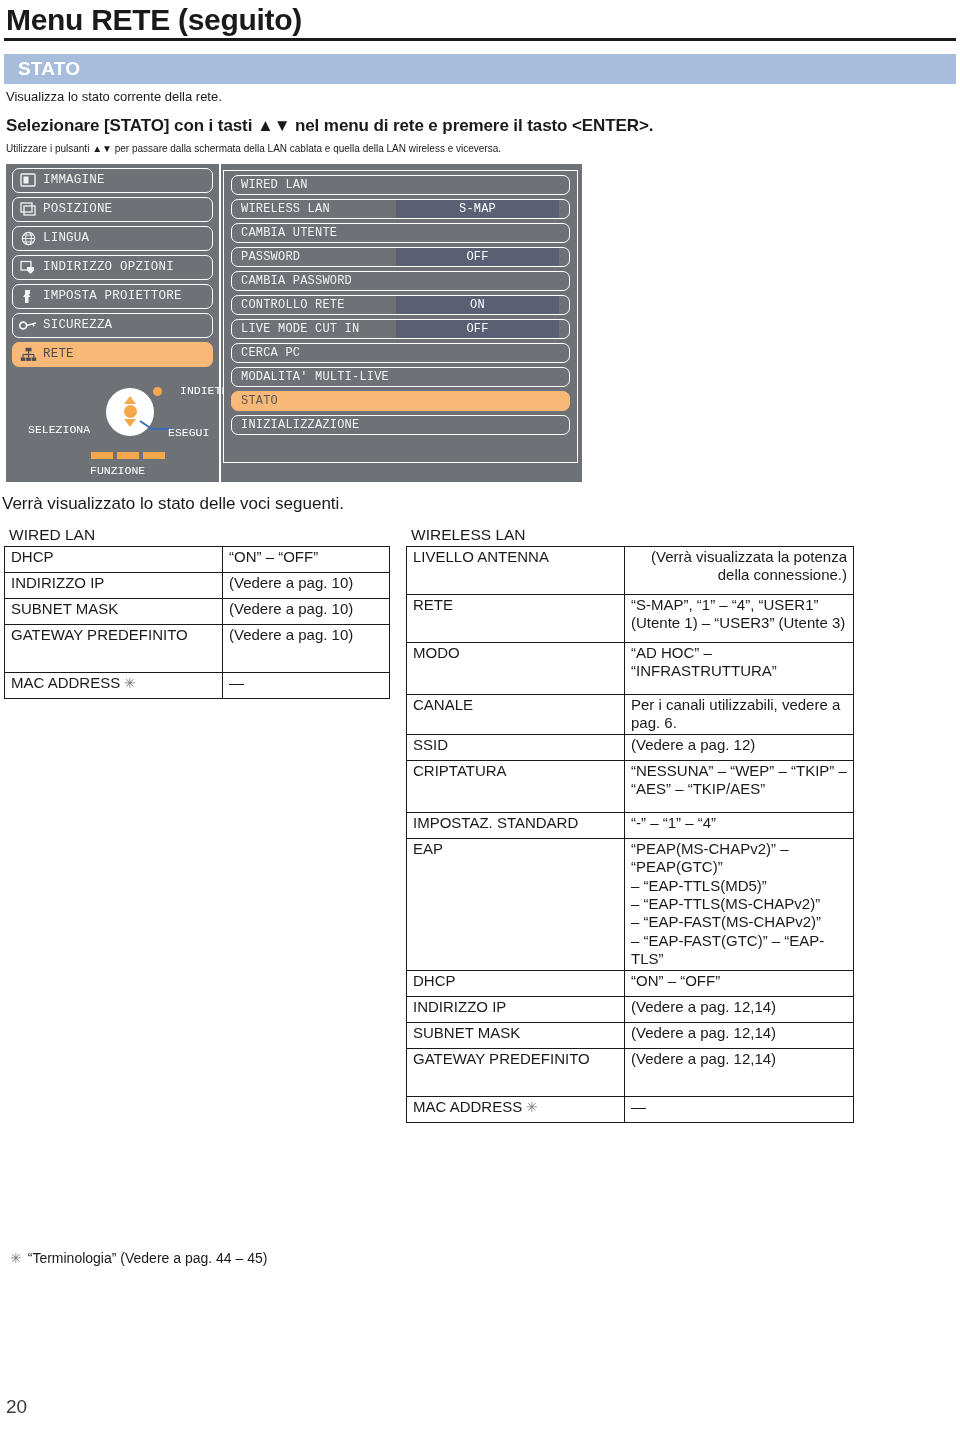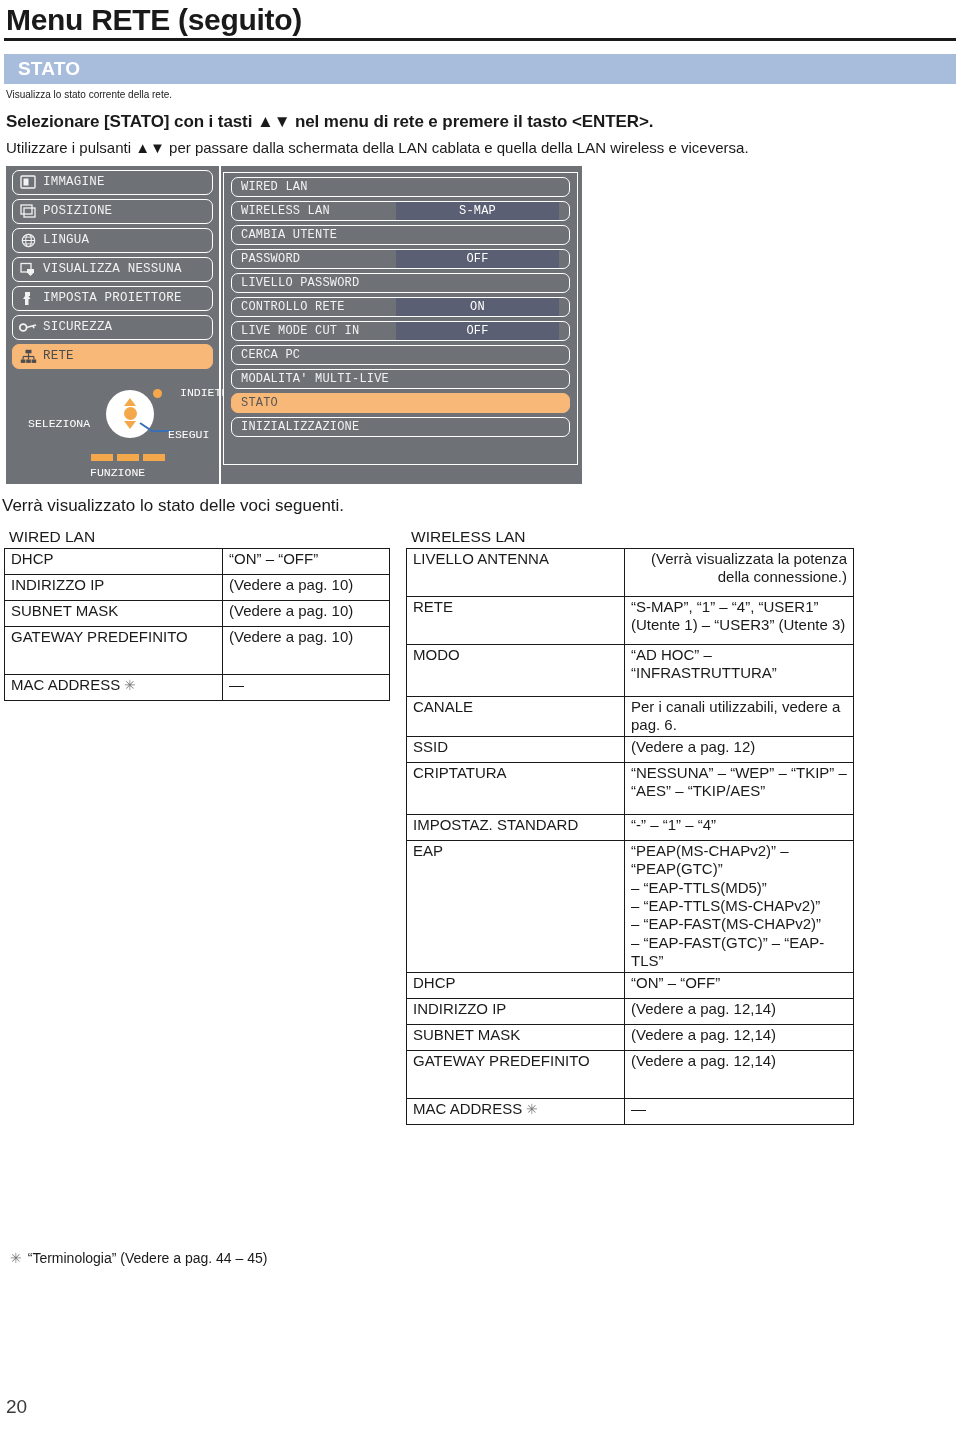--- a/index.html
+++ b/index.html
@@ -41,31 +41,31 @@
   .section-banner .label {
     color: #ffffff;
     font-size: 19px;
     font-weight: bold;
     padding-left: 14px;
     letter-spacing: 0.2px;
   }
 
   
   .intro-1 {
-    font-size: 10px;
+    font-size: 13px;
     padding: 5px 0 0 6px;
   }
   .intro-2 {
     font-size: 17px;
     font-weight: bold;
     padding: 12px 0 0 6px;
     letter-spacing: -0.1px;
   }
   .intro-3 {
-    font-size: 15px;
+    font-size: 10px;
     padding: 7px 0 0 6px;
   }
 
   
   .osd {
     position: relative;
     margin: 8px 0 0 4px;
     width: 580px;
     height: 322px;
     background: #6e7277;
@@ -128,21 +128,21 @@
     width: 0; height: 0;
     border-left: 6px solid transparent;
     border-right: 6px solid transparent;
   }
   .nav-dial .tri-up { border-bottom: 8px solid #f4a84b; margin-bottom: 1px; }
   .nav-dial .tri-dn { border-top: 8px solid #f4a84b; margin-top: 1px; }
   .nav-dial .dot-c {
     width: 13px; height: 13px; border-radius: 50%;
     background: #f4a84b;
   }
-  .lbl-seleziona { position: absolute; left: 22px; top: 39px; }
+  .lbl-seleziona { position: absolute; left: 22px; top: 47px; }
   .lbl-indietro  { position: absolute; left: 174px; top: 8px; }
   .dot-indietro {
     position: absolute; left: 147px; top: 11px;
     width: 9px; height: 9px; border-radius: 50%; background: #f4a84b;
   }
   .lbl-esegui    { position: absolute; left: 162px; top: 50px; }
   .esegui-line {
     position: absolute; left: 133px; top: 44px;
     width: 34px; height: 10px;
   }
@@ -292,21 +292,21 @@
           </span>
           <span class="txt">LINGUA</span>
         </div>
         <div class="osd-item">
           <span class="ico">
             <svg width="16" height="15" viewBox="0 0 16 15">
               <rect x="1" y="1.5" width="10" height="8.5" fill="none" stroke="currentColor" stroke-width="1.3"></rect>
               <path d="M7 7 h7 v3.5 l-3.5 3.5 L7 10.5 z" fill="currentColor"></path>
             </svg>
           </span>
-          <span class="txt">VISUALIZZA NESSUNA</span>
+          <span class="txt">INDIRIZZO OPZIONI</span>
         </div>
         <div class="osd-item">
           <span class="ico">
             <svg width="14" height="15" viewBox="0 0 14 15">
               <path d="M4 1 h5 v4 h-1.5 l2 3 -2 0 0 6 -3.5 0 0 -6 -2 0 2 -3 H4 z" fill="currentColor"></path>
             </svg>
           </span>
           <span class="txt">IMPOSTA PROIETTORE</span>
         </div>
         <div class="osd-item">
@@ -369,21 +369,21 @@
           <span class="rval">S-MAP</span>
         </div>
         <div class="osd-row">
           <span class="rname">CAMBIA UTENTE</span>
         </div>
         <div class="osd-row">
           <span class="rname">PASSWORD</span>
           <span class="rval">OFF</span>
         </div>
         <div class="osd-row">
-          <span class="rname">LIVELLO PASSWORD</span>
+          <span class="rname">CAMBIA PASSWORD</span>
         </div>
         <div class="osd-row">
           <span class="rname">CONTROLLO RETE</span>
           <span class="rval">ON</span>
         </div>
         <div class="osd-row">
           <span class="rname">LIVE MODE CUT IN</span>
           <span class="rval">OFF</span>
         </div>
         <div class="osd-row">

